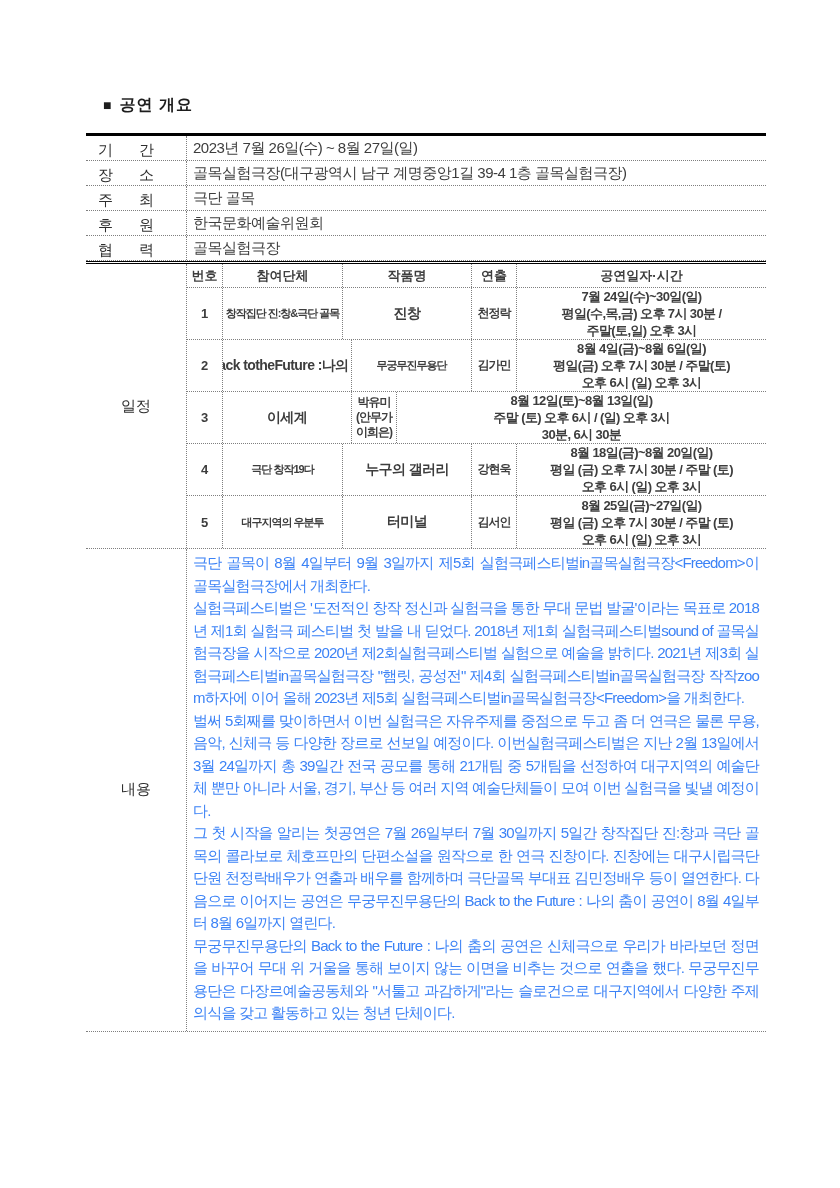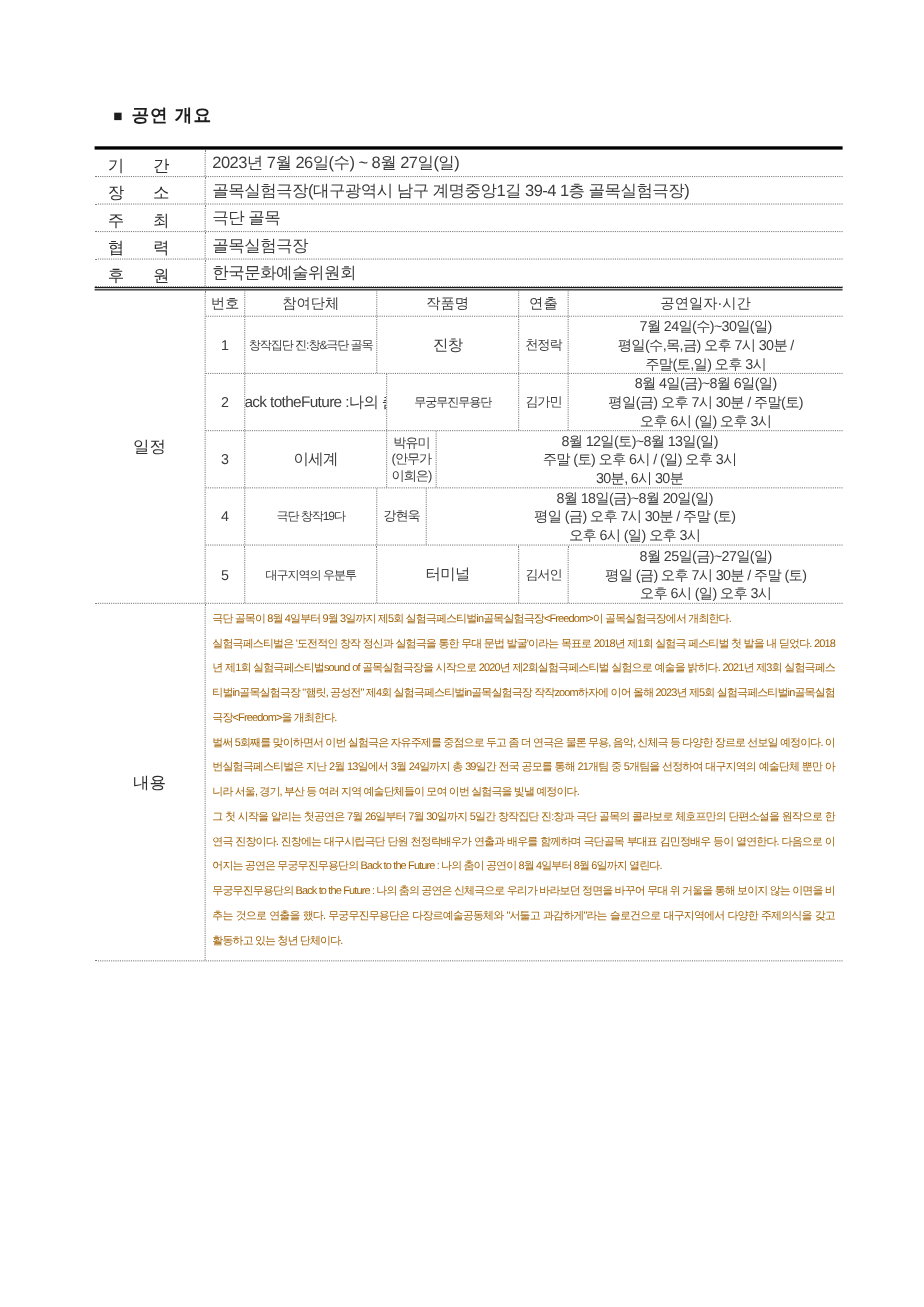--- a/index.html
+++ b/index.html
@@ -53,21 +53,21 @@
     font-size: 15px; color: #2e2e2e;
   }
   .sched-table { flex: 1; display: flex; flex-direction: column; }
   .sched-tr { display: flex; border-bottom: 1px dotted #7f7f7f; }
   .sched-tr:last-child { border-bottom: none; }
   .sched-tr.header { height: 24px; font-size: 13px; }
   .sched-tr.data { height: 52px; }
   .sched-td {
     display: flex; align-items: center; justify-content: center;
     border-right: 1px dotted #7f7f7f;
-    overflow: hidden; text-align: center;
+    overflow: hidden; text-align: center; font-weight: bold;
   }
   .sched-td:last-child { border-right: none; }
   .col-no       { width: 36px;  flex: 0 0 36px; }
   .col-team     { width: 120px; flex: 0 0 120px; }
   .col-work     { width: 129px; flex: 0 0 129px; }
   .col-director { width: 45px;  flex: 0 0 45px; }
   .col-datetime { flex: 1; }
   .sched-tr.data .col-no { font-size: 13px; }
   .sched-tr.data .col-team { font-size: 11px; letter-spacing: -1px; white-space: nowrap; }
   .sched-tr.data .col-work { font-size: 14px; letter-spacing: -0.6px; white-space: nowrap; }
@@ -77,22 +77,22 @@
   
   .content-section { display: flex; }
   .content-label {
     width: 101px; flex: 0 0 101px;
     border-right: 1px dotted #7f7f7f;
     display: flex; align-items: center; justify-content: center;
     font-size: 15px; color: #2e2e2e;
   }
   .content-body {
     flex: 1; padding: 3px 7px 6px 6px;
-    font-size: 10px; line-height: 22.5px; letter-spacing: -0.8px;
-    text-align: justify; word-break: break-all; color: #a16207;
+    font-size: 15px; line-height: 22.5px; letter-spacing: -0.8px;
+    text-align: justify; word-break: break-all; color: #3b82f6;
   }
   .content-body p { margin: 0; }
 </style>
 </head>
 <body>
 
 <div class="page">
 
   <div class="doc-title">
     <span class="bullet">■</span><span>공연 개요</span>
@@ -113,29 +113,29 @@
       <div class="info-value">골목실험극장(대구광역시 남구 계명중앙1길 39-4 1층 골목실험극장)</div>
     </div>
     <div class="info-row">
       <div class="label-col">
           <span class="label-spread">주 최</span>
         </div>
       <div class="info-value">극단 골목</div>
     </div>
     <div class="info-row">
       <div class="label-col">
+          <span class="label-spread">후 원</span>
+        </div>
+      <div class="info-value">한국문화예술위원회</div>
+    </div>
+    <div class="info-row">
+      <div class="label-col">
           <span class="label-spread">협 력</span>
         </div>
       <div class="info-value">골목실험극장</div>
-    </div>
-    <div class="info-row">
-      <div class="label-col">
-          <span class="label-spread">후 원</span>
-        </div>
-      <div class="info-value">한국문화예술위원회</div>
     </div>
 
     <div class="sched-section">
       <div class="sched-label">일정</div>
       <div class="sched-table">
 
         <div class="sched-tr header">
           <div class="sched-td col-no">번호</div>
           <div class="sched-td col-team">참여단체</div>
           <div class="sched-td col-work">작품명</div>
@@ -170,20 +170,21 @@
 (안무가
 이희은)</div>
           <div class="sched-td col-datetime">8월 12일(토)~8월 13일(일)
 주말 (토) 오후 6시 / (일) 오후 3시
 30분, 6시 30분</div>
         </div>
 
         <div class="sched-tr data">
           <div class="sched-td col-no">4</div>
           <div class="sched-td col-team">극단 창작19다</div>
+          <div class="sched-td col-work">누구의 갤러리</div>
           <div class="sched-td col-director">강현욱</div>
           <div class="sched-td col-datetime">8월 18일(금)~8월 20일(일)
 평일 (금) 오후 7시 30분 / 주말 (토)
 오후 6시 (일) 오후 3시</div>
         </div>
 
         <div class="sched-tr data">
           <div class="sched-td col-no">5</div>
           <div class="sched-td col-team">대구지역의 우분투</div>
           <div class="sched-td col-work">터미널</div>

